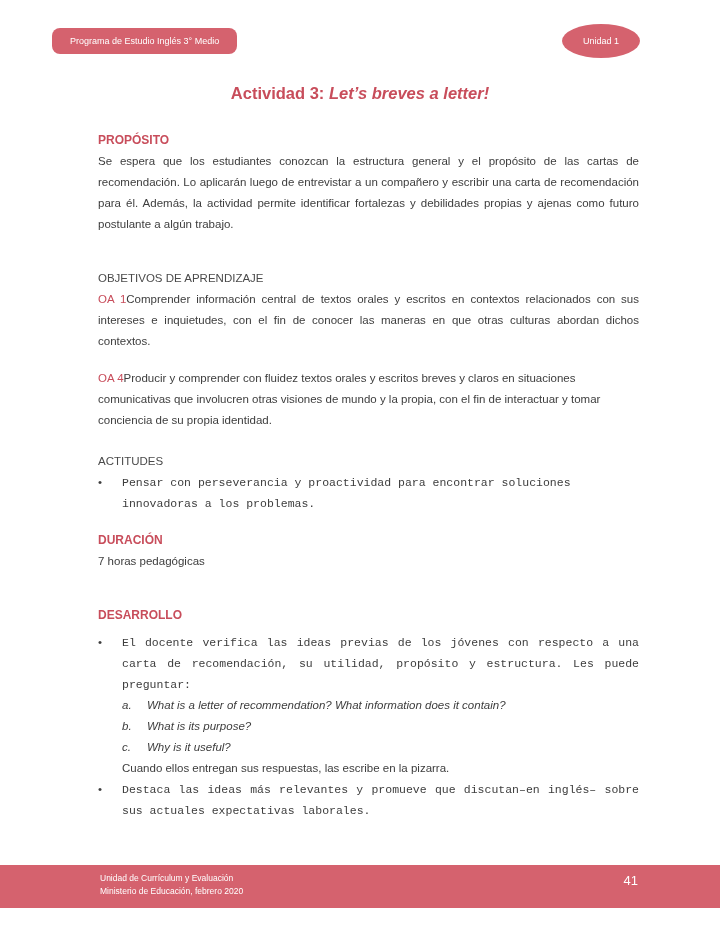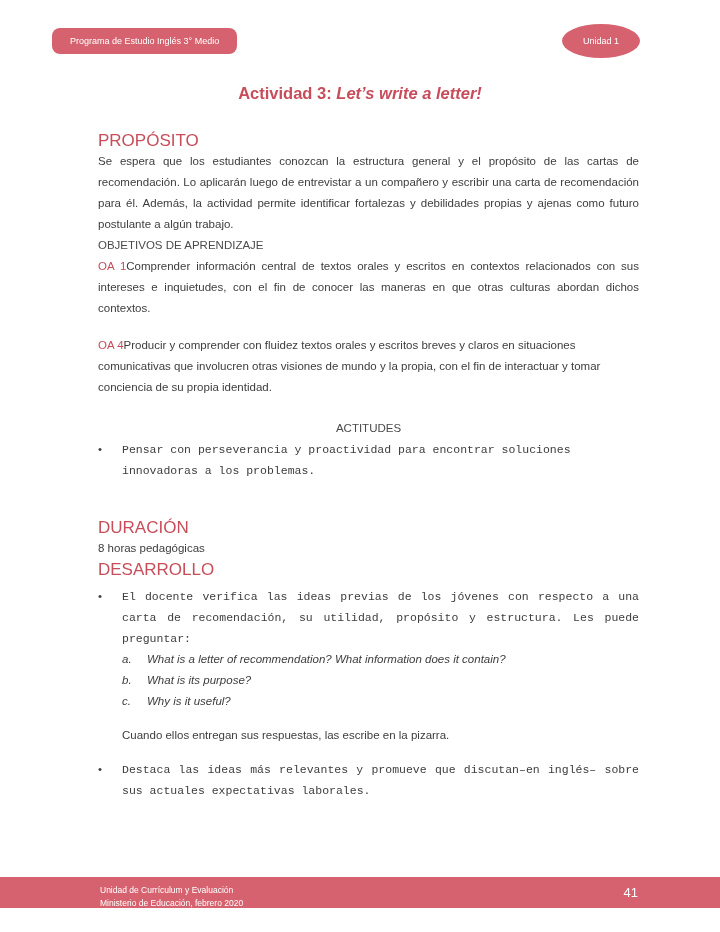--- a/index.html
+++ b/index.html
@@ -52,22 +52,22 @@
   }
   .doc-title .title-italic{font-style:italic;}
 
   
   .content{
     position:absolute;top:124px;left:98px;width:541px;
     font-size:11.5px;line-height:21px;
   }
   .h-red{
     color:var(--accent-red);
-    font-weight:normal;
-    font-size:17px;
+    font-weight:bold;
+    font-size:12px;
   }
   .h-gray{
     color:#4a4a4a;
     font-size:11.5px;
   }
   .sub-rose{
     color:#CC5A67;
     font-size:11.5px;
   }
   .para-just{text-align:justify;}
@@ -79,29 +79,29 @@
 
   .qa-list{margin-left:21px;margin-top:0;}
   .qa-row{display:flex;font-style:italic;}
   .qa-letter{width:25px;flex:0 0 25px;}
   .qa-text{flex:1;}
 
   .indent-24{margin-left:24px;}
 
   
   .mt-6{margin-top:6px;}
-  .mt-13{margin-top:13px;}
+  .mt-13{}
   .mt-16{margin-top:16px;}
-  .mt-20{margin-top:20px;text-align:center;}
-  .mt-25{margin-top:36px;}
-  .mt-33{}
+  .mt-20{margin-top:20px;}
+  .mt-25{margin-top:16px;}
+  .mt-33{margin-top:33px;}
 
   
   .footer-band{
-    position:absolute;left:0;right:0;bottom:24px;height:31px;
+    position:absolute;left:0;right:0;bottom:24px;height:43px;
     background:var(--badge-rose);
     color:#ffffff;
   }
   .footer-lines{
     position:absolute;left:100px;top:7px;
     font-size:8.5px;line-height:13px;
   }
   .footer-page{
     position:absolute;right:82px;top:8px;
     font-size:13px;
@@ -111,21 +111,21 @@
 <body>
 
 <div class="page">
 
   <div class="top-bar">
     <div class="program-badge">Programa de Estudio Inglés 3° Medio</div>
     <div class="unit-badge">Unidad 1</div>
   </div>
 
   <div class="doc-title">
-    <span>Actividad 3: </span><span class="title-italic">Let’s write a letter!</span>
+    <span>Actividad 3: </span><span class="title-italic">Let’s breves a letter!</span>
   </div>
 
   <div class="content">
 
     <div class="h-red mt-6">PROPÓSITO</div>
     <div class="para-just">Se espera que los estudiantes conozcan la estructura general y el propósito de las cartas de recomendación. Lo aplicarán luego de entrevistar a un compañero y escribir una carta de recomendación para él. Además, la actividad permite identificar fortalezas y debilidades propias y ajenas como futuro postulante a algún trabajo.</div>
 
     <div class="h-gray mt-33">OBJETIVOS DE APRENDIZAJE</div>
     <div class="para-just">
       <span class="oa-label">OA 1</span><span>Comprender información central de textos orales y escritos en contextos relacionados con sus intereses e inquietudes, con el fin de conocer las maneras en que otras culturas abordan dichos contextos.</span>
@@ -135,21 +135,21 @@
       <span class="oa-label">OA 4</span><span>Producir y comprender con fluidez textos orales y escritos breves y claros en situaciones comunicativas que involucren otras visiones de mundo y la propia, con el fin de interactuar y tomar conciencia de su propia identidad.</span>
     </div>
 
     <div class="h-gray mt-20">ACTITUDES</div>
     <div class="bullet-row">
       <span class="bullet-marker">•</span>
       <span class="bullet-body">Pensar con perseverancia y proactividad para encontrar soluciones innovadoras a los problemas.</span>
     </div>
 
     <div class="h-red mt-25">DURACIÓN</div>
-    <div>8 horas pedagógicas</div>
+    <div>7 horas pedagógicas</div>
 
     <div class="h-red mt-33">DESARROLLO</div>
 
     <div class="bullet-row mt-6">
       <span class="bullet-marker">•</span>
       <span class="bullet-body para-just">El docente verifica las ideas previas de los jóvenes con respecto a una carta de recomendación, su utilidad, propósito y estructura. Les puede preguntar:</span>
     </div>
 
     <div class="qa-list indent-24">
       <div class="qa-row">

